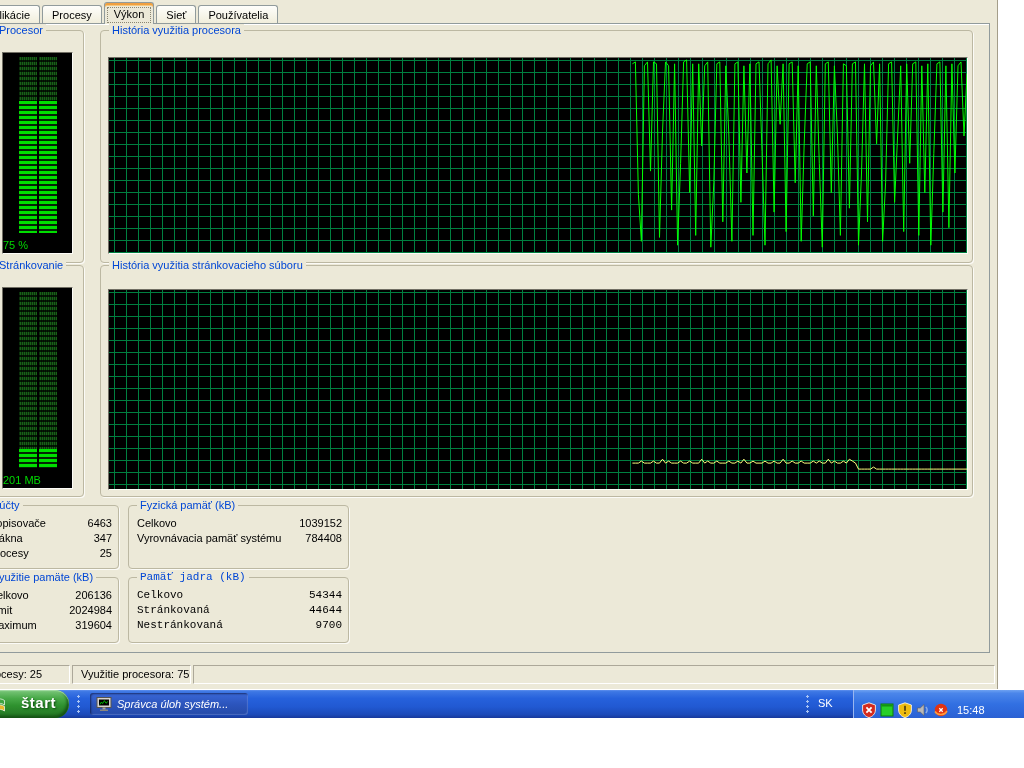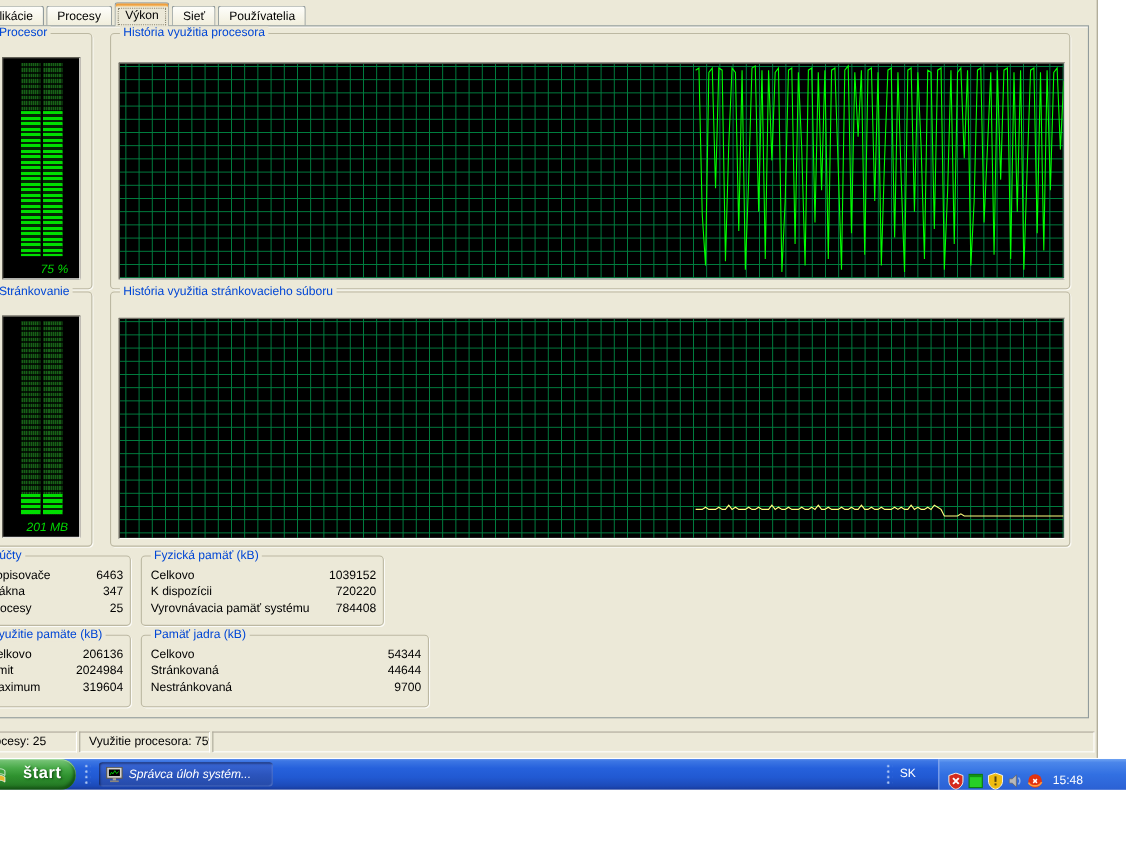--- a/index.html
+++ b/index.html
@@ -32,21 +32,21 @@
 
   
   .meter { position:absolute; left:14px; top:21px; width:71px; height:202px; }
   .ledrow { position:absolute; left:16px; top:4px; width:38px; height:176px; display:flex; gap:2px; }
   .ledcol { position:relative; flex:1; overflow:hidden; }
   .led-dim { position:absolute; inset:0;
      background:repeating-linear-gradient(to right, rgba(0,0,0,.5) 0 1px, transparent 1px 2px),
                 repeating-linear-gradient(to bottom, #176117 0 3px, #041a04 3px 5px); }
   .led-lit { position:absolute; left:0; right:0; bottom:0;
      background:repeating-linear-gradient(to bottom, #00de00 0 3px, #052505 3px 5px); }
-  .meter-label { position:absolute; left:0; right:10px; bottom:2px; text-align:right; color:#00d800;font-style:italic; }
+  .meter-label { position:absolute; left:0; right:0; bottom:2px; text-align:left; color:#00d800; }
 
   
   .graph { position:absolute; overflow:hidden; }
   .graph .gridbg { position:absolute; inset:0;
      background-image:linear-gradient(to right,#008040 1px,transparent 1px),
                       linear-gradient(to bottom,#008040 1px,transparent 1px);
      background-size:12px 12px; background-position:5px 2px; }
   .graph svg { position:absolute; inset:0; width:100%; height:100%; }
 
   
@@ -187,24 +187,20 @@
     </div>
 
     <div class="group" style="left:155px;top:505px;width:221px;height:64px;">
       <span class="gtitle">Fyzická pamäť (kB)</span>
       <div class="statrows">
         <div class="statrow">
             <span>Celkovo</span>
             <span class="v">1039152</span>
           </div>
         <div class="statrow">
-            <span>K dispozícii</span>
-            <span class="v">720220</span>
-          </div>
-        <div class="statrow">
             <span>Vyrovnávacia pamäť systému</span>
             <span class="v">784408</span>
           </div>
       </div>
     </div>
 
     <div class="group" style="left:7px;top:577px;width:139px;height:66px;">
       <span class="gtitle">Využitie pamäte (kB)</span>
       <div class="statrows">
         <div class="statrow">
@@ -215,21 +211,21 @@
             <span>Limit</span>
             <span class="v">2024984</span>
           </div>
         <div class="statrow">
             <span>Maximum</span>
             <span class="v">319604</span>
           </div>
       </div>
     </div>
 
-    <div class="group" style="left:155px;top:577px;width:262px;height:66px;">
+    <div class="group" style="left:155px;top:577px;width:221px;height:66px;font-family:Liberation Mono, monospace;">
       <span class="gtitle">Pamäť jadra (kB)</span>
       <div class="statrows">
         <div class="statrow">
             <span>Celkovo</span>
             <span class="v">54344</span>
           </div>
         <div class="statrow">
             <span>Stránkovaná</span>
             <span class="v">44644</span>
           </div>

